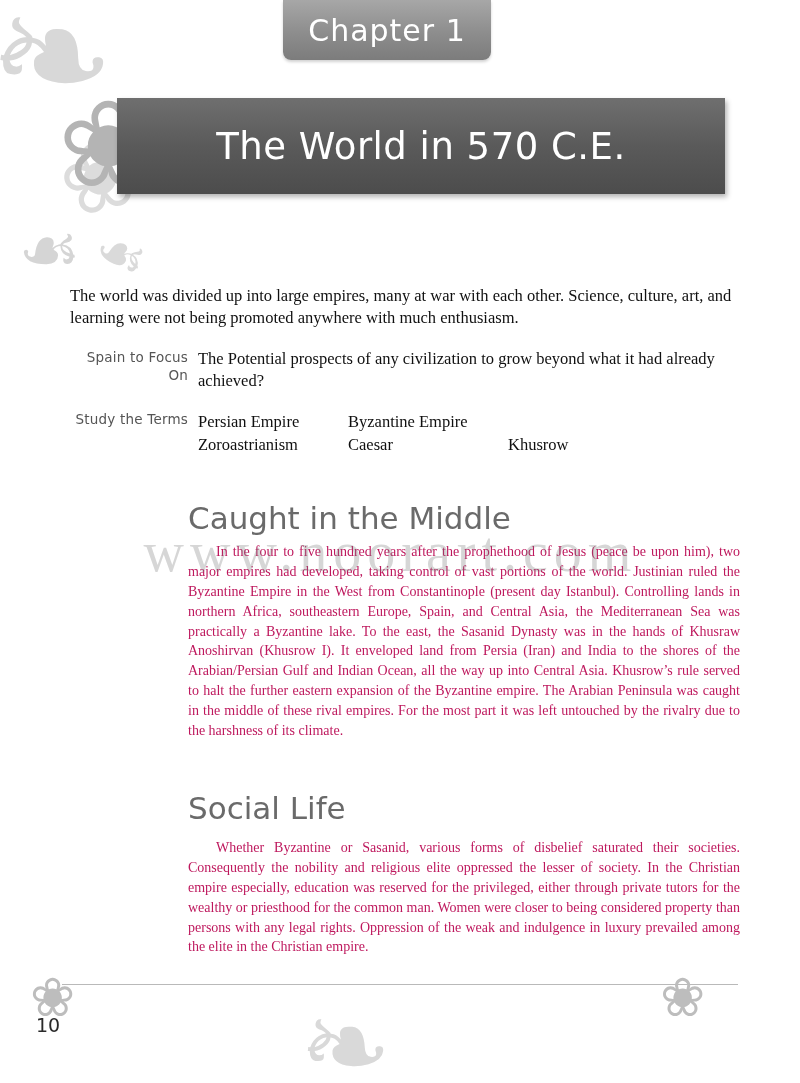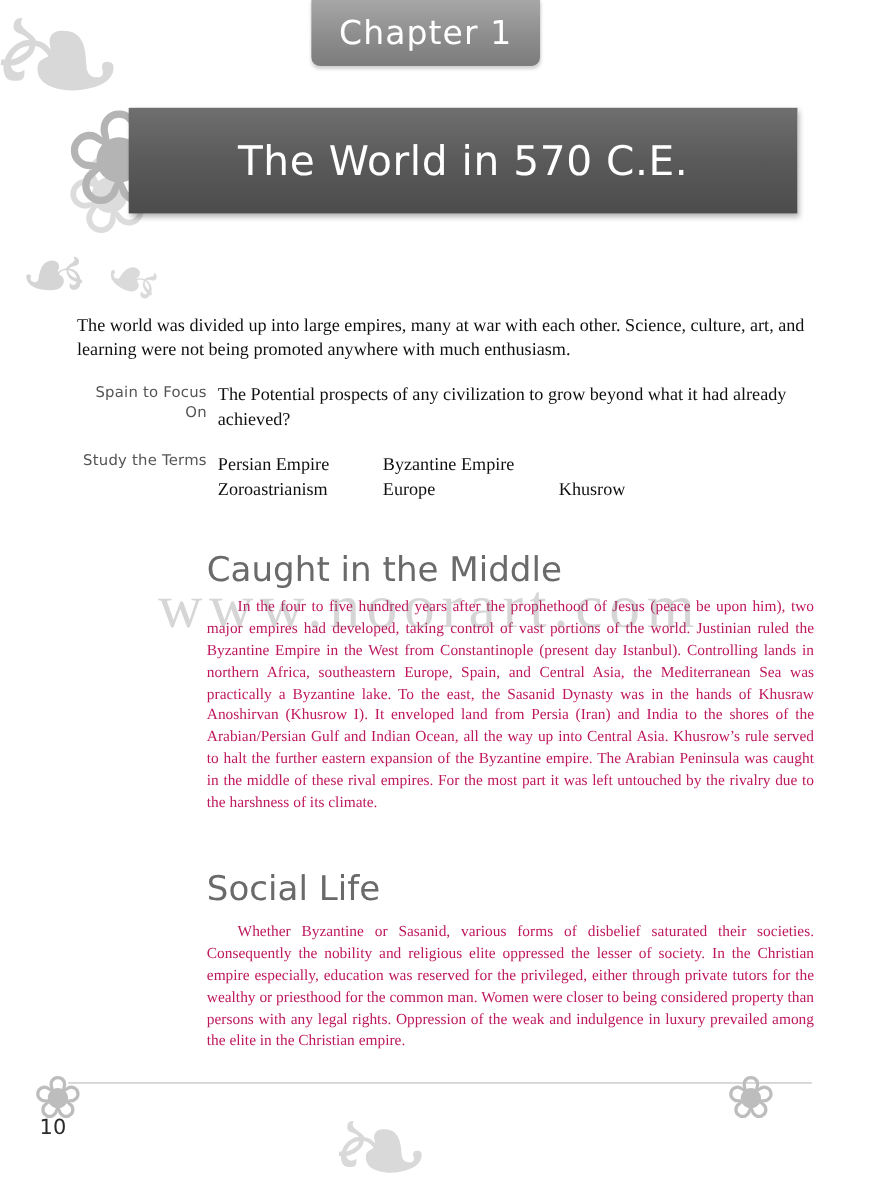--- a/index.html
+++ b/index.html
@@ -262,21 +262,21 @@
   </div>
 
   <div class="meta-row">
     <div class="meta-label">Study the Terms</div>
     <div class="meta-body">
       <div class="terms-grid">
         <div class="term">Persian Empire</div>
         <div class="term wide">Byzantine Empire</div>
         <div class="term"></div>
         <div class="term">Zoroastrianism</div>
-        <div class="term wide">Europe</div>
+        <div class="term wide">Caesar</div>
         <div class="term">Khusrow</div>
       </div>
     </div>
   </div>
 
 </div>
 
 <div class="section" id="section-middle">
   <h2 class="section-heading">Caught in the Middle</h2>
   <p class="section-para">In the four to five hundred years after the prophethood of Jesus (peace be upon him), two major empires had developed, taking control of vast portions of the world. Justinian ruled the Byzantine Empire in the West from Constantinople (present day Istanbul).  Controlling lands in northern Africa, southeastern Europe, Spain, and Central Asia, the Mediterranean Sea was practically a Byzantine lake.  To the east, the Sasanid Dynasty was in the hands of Khusraw Anoshirvan (Khusrow I).  It enveloped land from Persia (Iran) and India to the shores of the Arabian/Persian Gulf and Indian Ocean, all the way up into Central Asia. Khusrow’s rule served to halt the further eastern expansion of the Byzantine empire.  The Arabian Peninsula was caught in the middle of these rival empires.  For the most part it was left untouched by the rivalry due to the harshness of its climate.</p>

